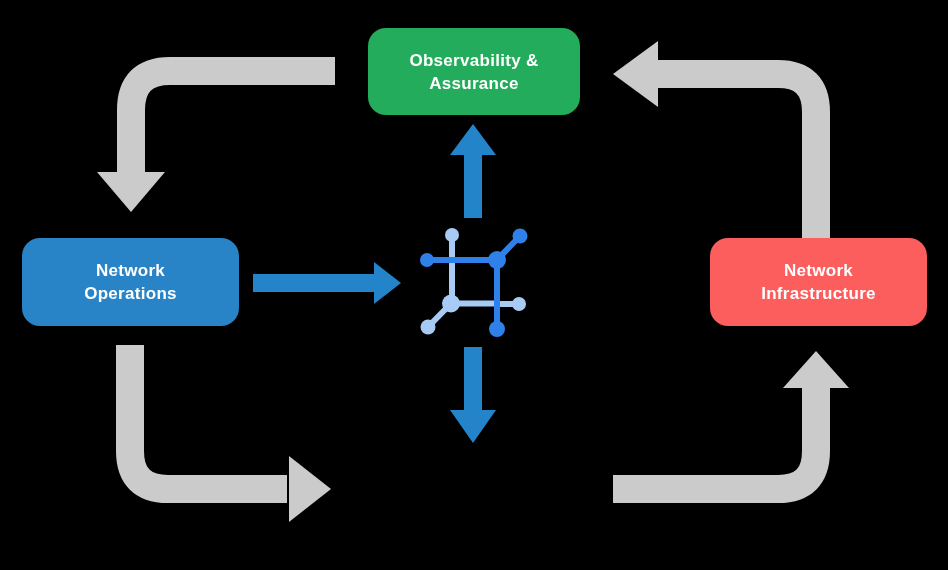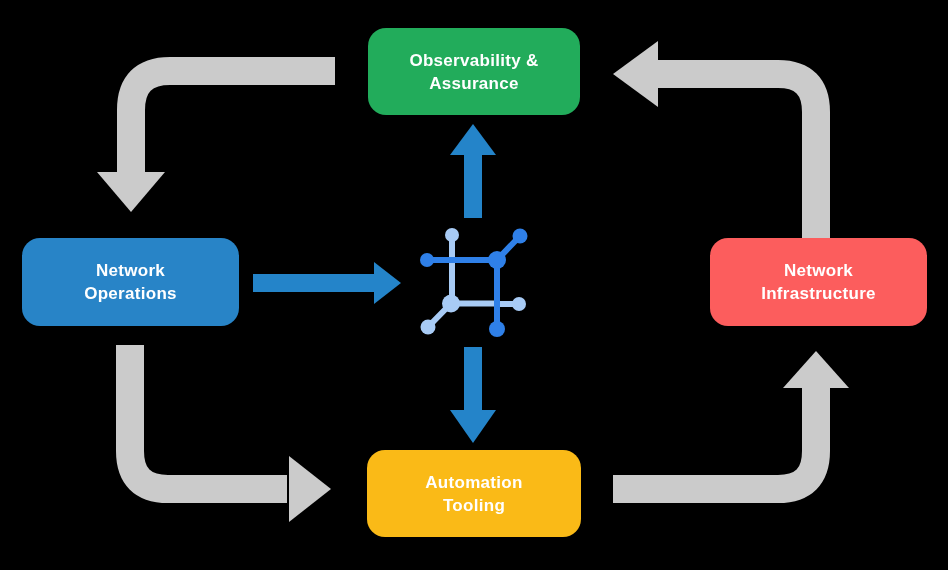--- a/index.html
+++ b/index.html
@@ -99,18 +99,14 @@
   <div class="node" style="left: 22px; top: 238px; width: 217px; height: 88px; background-color: rgb(40, 132, 199); color: rgb(255, 255, 255);">
     <span>Network
 Operations</span>
   </div>
 
   <div class="node" style="left: 710px; top: 238px; width: 217px; height: 88px; background-color: rgb(252, 93, 93); color: rgb(255, 255, 255);">
     <span>Network
 Infrastructure</span>
   </div>
 
-  <div class="node" style="left: 367px; top: 450px; width: 214px; height: 87px; background-color: rgb(250, 186, 23); color: rgb(255, 255, 255);">
-    <span>Automation
-Tooling</span>
-  </div>
 
 </div>
 
 </body></html>

